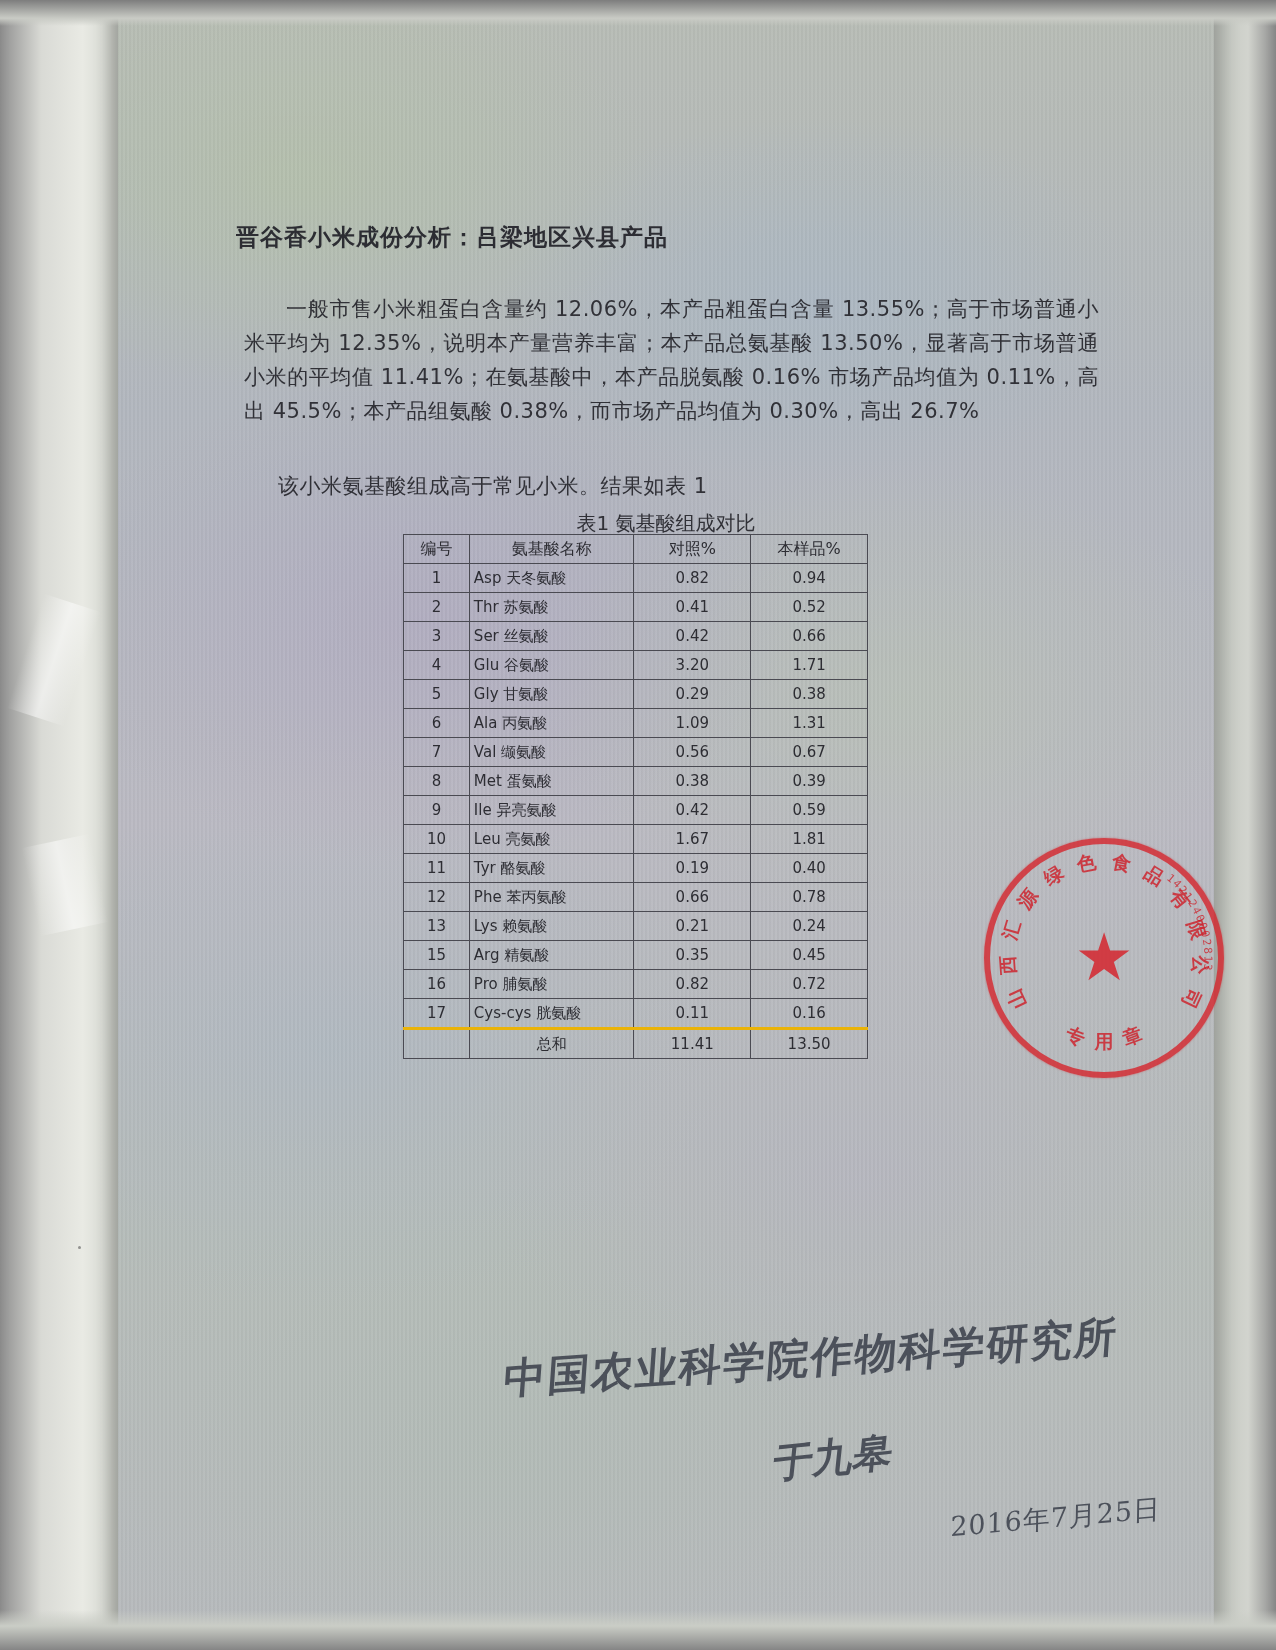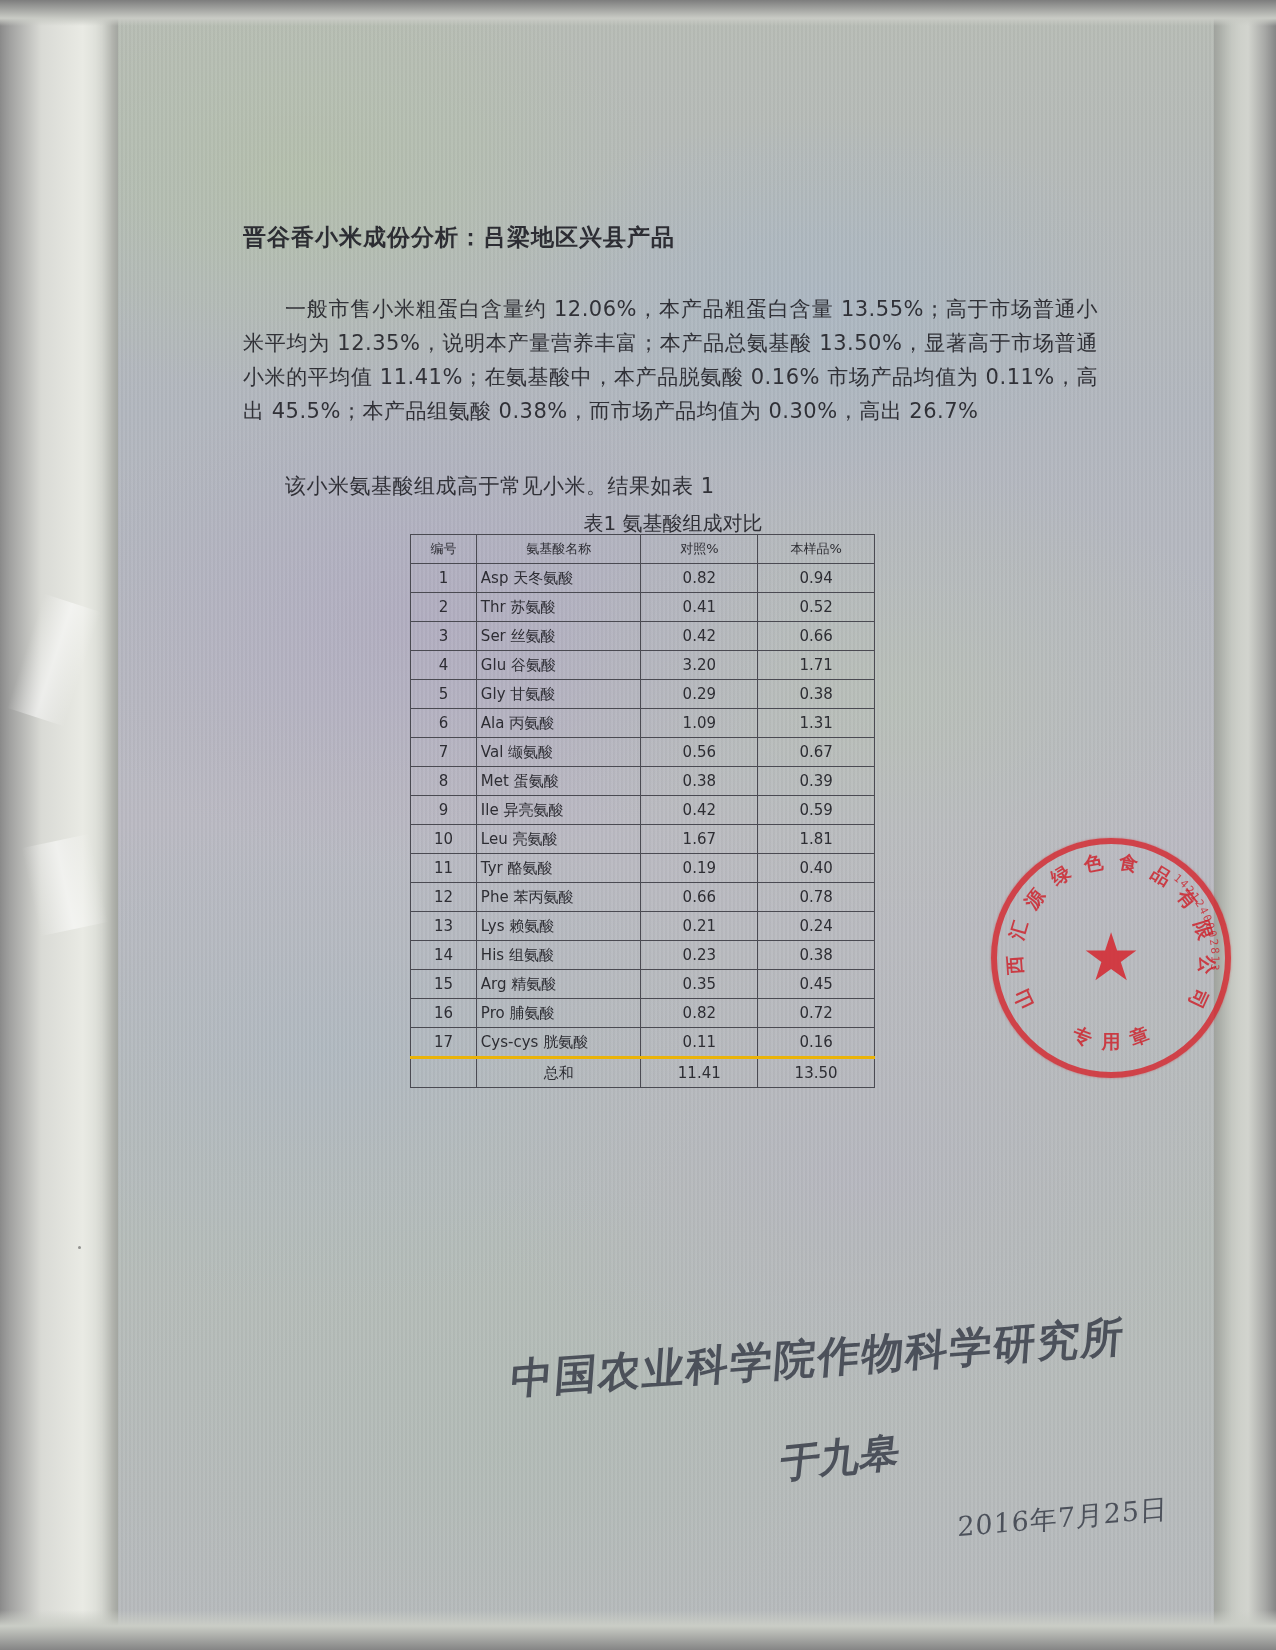--- a/index.html
+++ b/index.html
@@ -71,21 +71,20 @@
     opacity: .7;
   }
 
   
   #doc {
     position: absolute;
     left: 118px; top: 0;
     width: 1096px;
     height: 1650px;
     color: #1d1d22;
-    margin-left: 7px;
   }
 
   .title {
     position: absolute;
     left: 118px; top: 222px;
     font-size: 23px;
     letter-spacing: 1px;
     font-family: "DejaVu Sans", sans-serif;
     font-weight: 600;
     color: #23232a;
@@ -96,21 +95,21 @@
     position: absolute;
     width: 855px;
     font-size: 21px;
     line-height: 34px;
     letter-spacing: .5px;
     text-align: justify;
     color: #26262c;
     opacity: .92;
     font-family: "DejaVu Sans", sans-serif;
   }
-  #para1 { left: 118px; top: 292px; text-indent: 42px; }
+  #para1 { left: 126px; top: 292px; text-indent: 42px; }
   #para3 { left: 118px; top: 1128px; text-indent: 42px; width: 858px; }
 
   .lead {
     position: absolute;
     left: 160px; top: 472px;
     font-size: 21px;
     letter-spacing: .5px;
     font-family: "DejaVu Sans", sans-serif;
     color: #26262c;
     opacity: .92;
@@ -139,21 +138,21 @@
     color: #25252b;
   }
   #amino-table th, #amino-table td {
     border: 1px solid #4a4a52;
     height: 28px;
     text-align: center;
     padding: 0 4px;
     font-weight: normal;
     opacity: .94;
   }
-  #amino-table th { font-size: 13px; }
+  #amino-table th { font-size: 16px; }
   #amino-table col.c-no   { width: 66px; }
   #amino-table col.c-name { width: 165px; }
   #amino-table col.c-ref  { width: 117px; }
   #amino-table col.c-samp { width: 117px; }
   #amino-table td.name { text-align: left; }
   #amino-table tr.total td { border-top: 3px solid #eab308; }
 
   
   #stamp {
     position: absolute;
@@ -344,26 +343,20 @@
           <td>12</td>
           <td class="name">Phe 苯丙氨酸</td>
           <td>0.66</td>
           <td>0.78</td>
         </tr>
         <tr>
           <td>13</td>
           <td class="name">Lys 赖氨酸</td>
           <td>0.21</td>
           <td>0.24</td>
-        </tr>
-        <tr>
-          <td>14</td>
-          <td class="name">His 组氨酸</td>
-          <td>0.23</td>
-          <td>0.38</td>
         </tr>
         <tr>
           <td>15</td>
           <td class="name">Arg 精氨酸</td>
           <td>0.35</td>
           <td>0.45</td>
         </tr>
         <tr>
           <td>16</td>
           <td class="name">Pro 脯氨酸</td>

